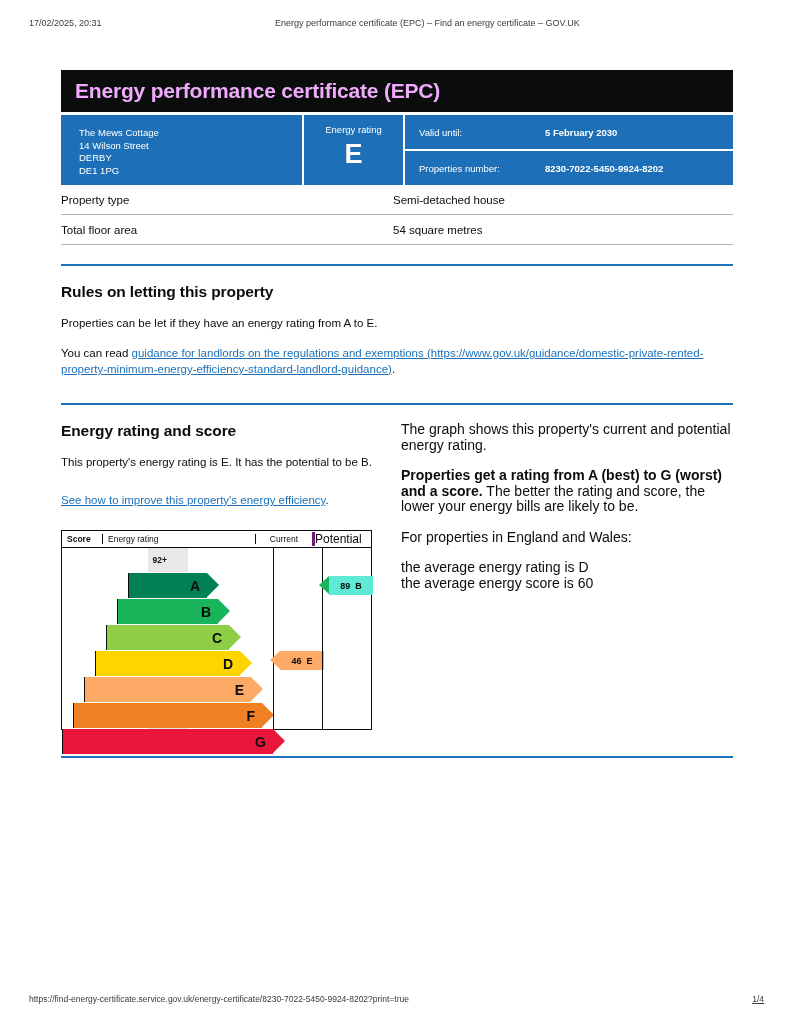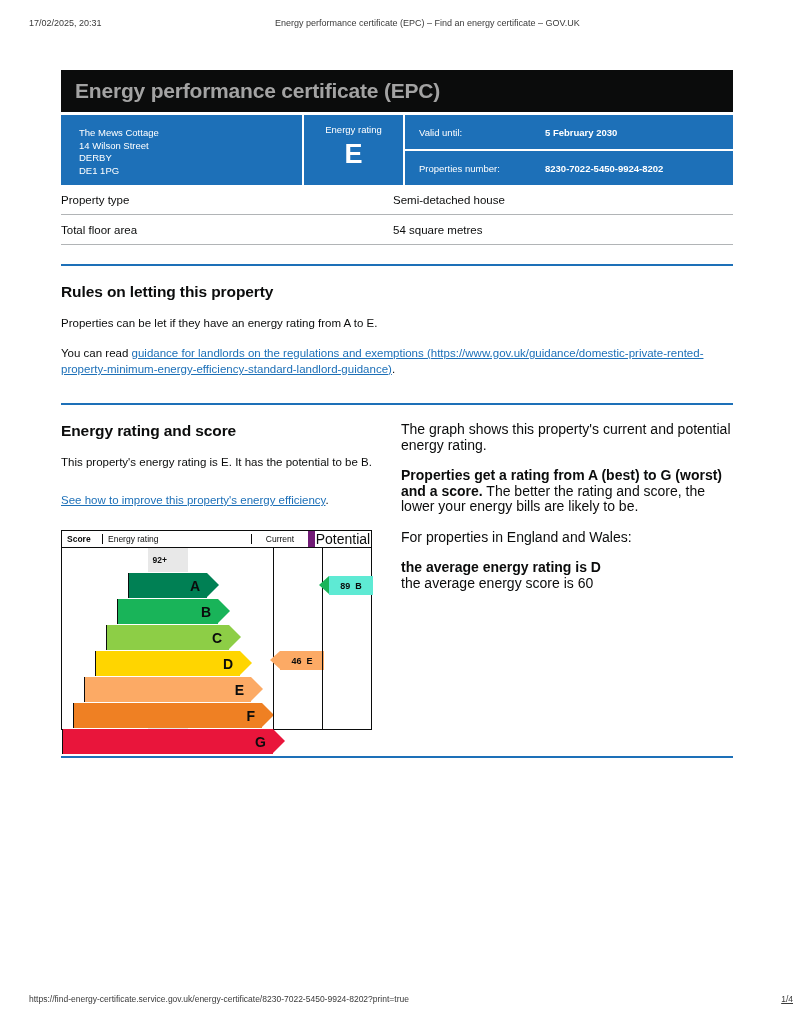--- a/index.html
+++ b/index.html
@@ -51,36 +51,37 @@
     display: flex;
     align-items: baseline;
   }
   .print-footer .pf-left {
     margin-left: 29px;
     white-space: nowrap;
   }
   .print-footer .pf-right {
     flex: 1;
     text-align: right;
+    margin-right: 29px;
     white-space: nowrap;
     text-decoration: underline;
   }
 
   
   .content {
     position: absolute;
     left: 61px;
     top: 70px;
     width: 672px;
   }
 
   
   .epc-title-bar {
     background: #0b0c0c;
-    color: #a3a3a3;
+    color: #f0abfc;
     height: 42px;
     display: flex;
     align-items: center;
     padding-left: 14px;
     box-sizing: border-box;
   }
   .epc-title-bar h1 {
     margin: 0;
     font-size: 21px;
     font-weight: bold;
@@ -198,21 +199,20 @@
     width: 332px;
     padding-top: 17px;
   }
   .col-right p {
     font-size: 14px;
     line-height: 15.5px;
     margin: 0 0 15px 0;
   }
   .col-right p.tight {
     margin-bottom: 0;
-    font-weight: bold;
   }
   .col-right b {
     font-weight: bold;
   }
 
   
   .graph {
     margin-top: 22px;
     width: 311px;
     border: 1px solid #0b0c0c;
@@ -240,23 +240,23 @@
     border-left: 1px solid #0b0c0c;
   }
   .gh-current {
     width: 56px;
     text-align: center;
     font-size: 8.5px;
     border-left: 1px solid #0b0c0c;
   }
   .gh-potential {
     width: 56px;
-    text-align: center;
-    font-size: 14px;
-    border-left: 7px solid #701a75;
+    text-align: left;
+    font-size: 12px;
+    border-left: 3px solid #701a75;
   }
   .graph-body {
     display: flex;
   }
   .bars-col {
     flex: 1;
     position: relative;
   }
   .bar-row {
     display: flex;

